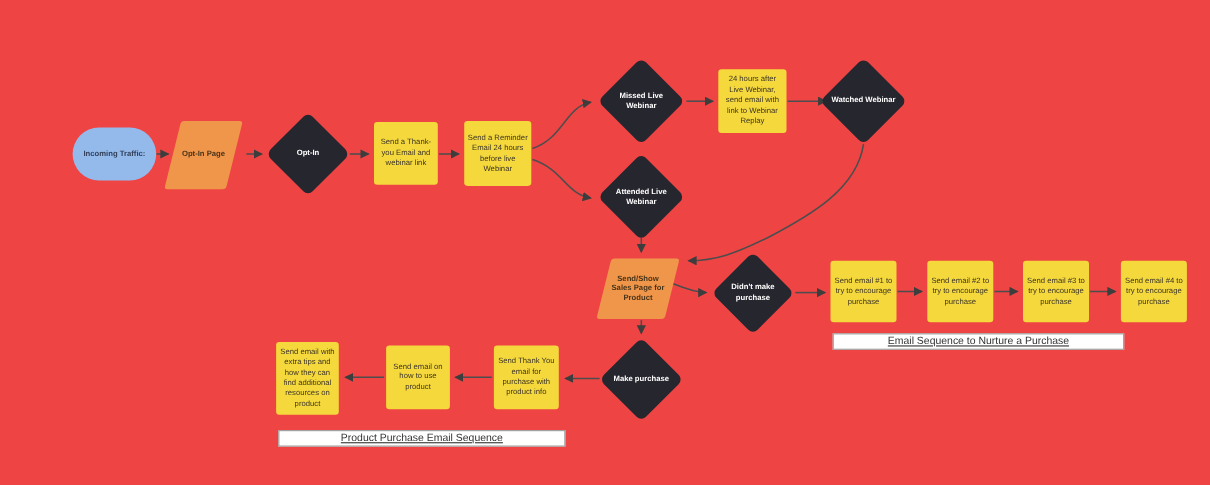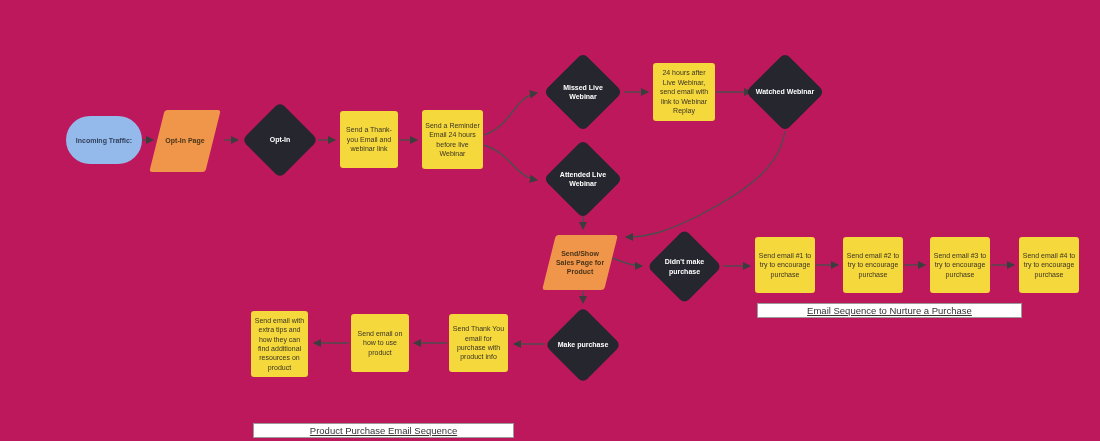--- a/index.html
+++ b/index.html
@@ -1,17 +1,17 @@
 <!DOCTYPE html>
 <html><head>
 <meta charset="utf-8">
 <style>
   html,body{margin:0;padding:0;background:#fff;}
   #canvas{
-    position:relative;width:1100px;height:441px;background:#be185d;
+    position:relative;width:1100px;height:441px;background:#ef4444;
     font-family:"Liberation Sans",sans-serif;overflow:hidden;
   }
   #wires{position:absolute;left:0;top:0;width:1100px;height:441px;}
   .node{position:absolute;box-sizing:border-box;}
   .pill{
     background:#93BAEB;border-radius:24px;display:flex;align-items:center;justify-content:center;
     text-align:center;color:#33415C;font-size:7px;font-weight:600;padding:2px 6px;
   }
   .para{background:#F0964B;border-radius:3px;transform:skewX(-14deg);}
   .para .lbl{
@@ -111,17 +111,17 @@
   <div class="node proc" style="left:930px;top:237px;width:60px;height:56px;">Send email #3 to try to encourage purchase</div>
   <div class="node proc" style="left:1019px;top:237px;width:60px;height:56px;">Send email #4 to try to encourage purchase</div>
 
   <div class="node proc" style="left:449px;top:314px;width:59px;height:58px;">Send Thank You email for purchase with product info</div>
   <div class="node proc" style="left:351px;top:314px;width:58px;height:58px;">Send email on how to use product</div>
   <div class="node proc" style="left:251px;top:311px;width:57px;height:66px;">Send email with extra tips and how they can find additional resources on product</div>
 
   <div class="seq-label" style="left:757px;top:303px;width:265px;height:15px;">
     <span>Email Sequence to Nurture a Purchase</span>
   </div>
-  <div class="seq-label" style="left:253px;top:391px;width:261px;height:15px;margin-top:32px;">
+  <div class="seq-label" style="left:253px;top:391px;width:261px;height:15px;">
     <span>Product Purchase Email Sequence</span>
   </div>
 
 </div>
 
 </body></html>

